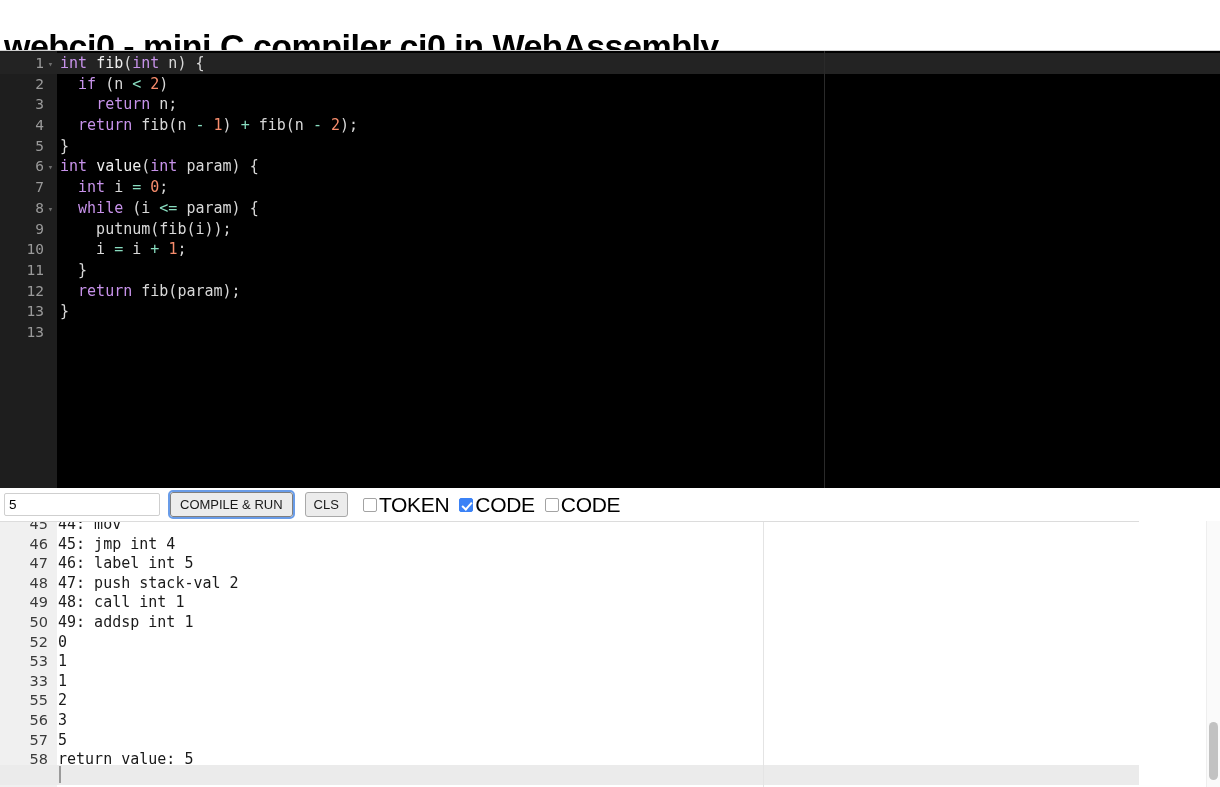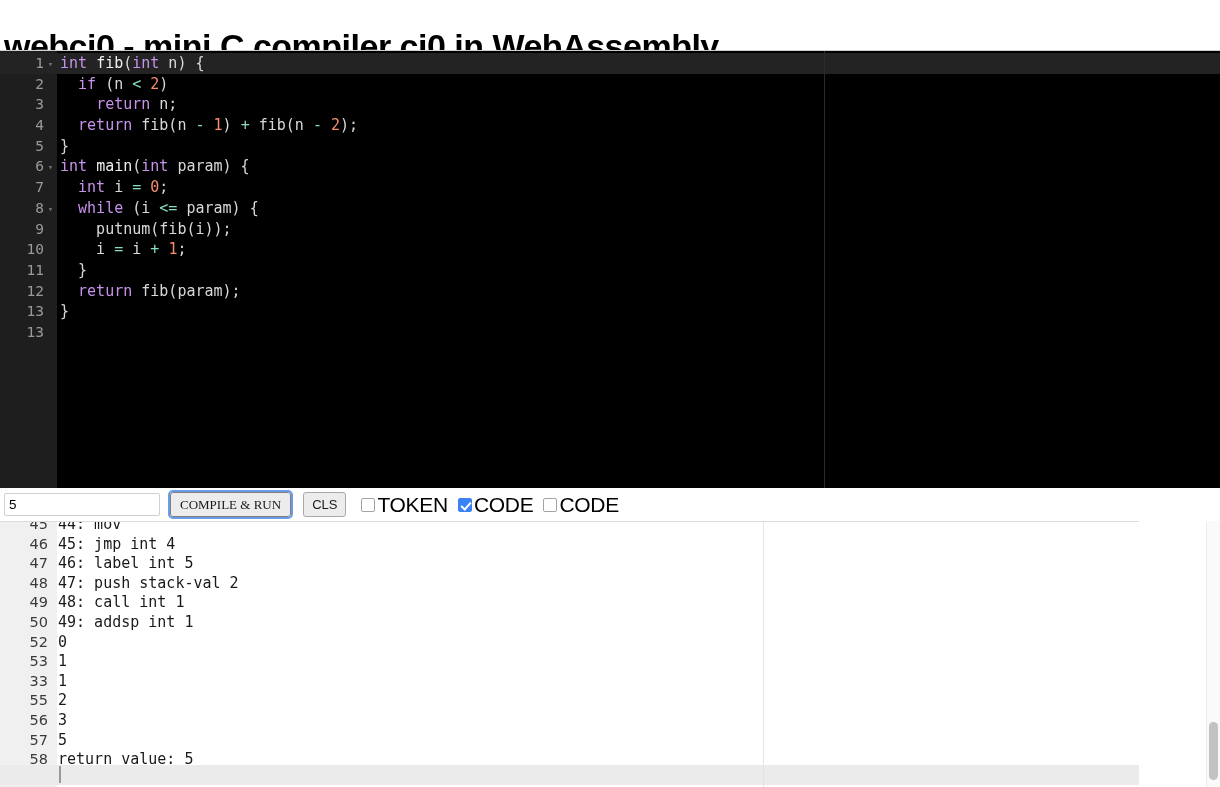--- a/index.html
+++ b/index.html
@@ -107,21 +107,20 @@
     font-size: 13px;
     color: #1a1a1a;
     padding: 0 9px;
     cursor: pointer;
     white-space: nowrap;
   }
   .btn.focused {
     outline: 2px solid #699ce8;
     outline-offset: 0px;
     border-color: #7f7f7f;
-    font-family: Liberation Serif, serif;
   }
   .btn-cls { margin-left: 12px; padding: 0 8px; }
   .chk-group {
     display: flex; align-items: center;
     margin-left: 15px;
     gap: 0px;
   }
   .chk-item {
     display: flex; align-items: center;
     cursor: pointer;
@@ -226,21 +225,21 @@
   <div class="editor">
     <div class="editor-gutter-bg"></div>
     <div class="editor-activeline"></div>
     <div class="editor-ruler"></div>
     <div class="code-lines" id="code-lines">
         <div class="cline"><span class="ln">1</span><span class="fold">▾</span><span class="ctext"><span class="tok-kw">int</span><span class="tok-pun"> </span><span class="tok-id">fib</span><span class="tok-pun">(</span><span class="tok-kw">int</span><span class="tok-pun"> n) {</span></span></div>
         <div class="cline"><span class="ln">2</span><span class="fold"></span><span class="ctext"><span class="tok-pun">  </span><span class="tok-kw">if</span><span class="tok-pun"> (n </span><span class="tok-op">&lt;</span><span class="tok-pun"> </span><span class="tok-num">2</span><span class="tok-pun">)</span></span></div>
         <div class="cline"><span class="ln">3</span><span class="fold"></span><span class="ctext"><span class="tok-pun">    </span><span class="tok-kw">return</span><span class="tok-pun"> n;</span></span></div>
         <div class="cline"><span class="ln">4</span><span class="fold"></span><span class="ctext"><span class="tok-pun">  </span><span class="tok-kw">return</span><span class="tok-pun"> fib(n </span><span class="tok-op">-</span><span class="tok-pun"> </span><span class="tok-num">1</span><span class="tok-pun">) </span><span class="tok-op">+</span><span class="tok-pun"> fib(n </span><span class="tok-op">-</span><span class="tok-pun"> </span><span class="tok-num">2</span><span class="tok-pun">);</span></span></div>
         <div class="cline"><span class="ln">5</span><span class="fold"></span><span class="ctext"><span class="tok-pun">}</span></span></div>
-        <div class="cline"><span class="ln">6</span><span class="fold">▾</span><span class="ctext"><span class="tok-kw">int</span><span class="tok-pun"> </span><span class="tok-id">main</span><span class="tok-pun">(</span><span class="tok-kw">int</span><span class="tok-pun"> param) {</span></span></div>
+        <div class="cline"><span class="ln">6</span><span class="fold">▾</span><span class="ctext"><span class="tok-kw">int</span><span class="tok-pun"> </span><span class="tok-id">value</span><span class="tok-pun">(</span><span class="tok-kw">int</span><span class="tok-pun"> param) {</span></span></div>
         <div class="cline"><span class="ln">7</span><span class="fold"></span><span class="ctext"><span class="tok-pun">  </span><span class="tok-kw">int</span><span class="tok-pun"> i </span><span class="tok-op">=</span><span class="tok-pun"> </span><span class="tok-num">0</span><span class="tok-pun">;</span></span></div>
         <div class="cline"><span class="ln">8</span><span class="fold">▾</span><span class="ctext"><span class="tok-pun">  </span><span class="tok-kw">while</span><span class="tok-pun"> (i </span><span class="tok-op">&lt;=</span><span class="tok-pun"> param) {</span></span></div>
         <div class="cline"><span class="ln">9</span><span class="fold"></span><span class="ctext"><span class="tok-pun">    putnum(fib(i));</span></span></div>
         <div class="cline"><span class="ln">10</span><span class="fold"></span><span class="ctext"><span class="tok-pun">    i </span><span class="tok-op">=</span><span class="tok-pun"> i </span><span class="tok-op">+</span><span class="tok-pun"> </span><span class="tok-num">1</span><span class="tok-pun">;</span></span></div>
         <div class="cline"><span class="ln">11</span><span class="fold"></span><span class="ctext"><span class="tok-pun">  }</span></span></div>
         <div class="cline"><span class="ln">12</span><span class="fold"></span><span class="ctext"><span class="tok-pun">  </span><span class="tok-kw">return</span><span class="tok-pun"> fib(param);</span></span></div>
         <div class="cline"><span class="ln">13</span><span class="fold"></span><span class="ctext"><span class="tok-pun">}</span></span></div>
         <div class="cline"><span class="ln">13</span><span class="fold"></span><span class="ctext"></span></div>
       </div>
   </div>

